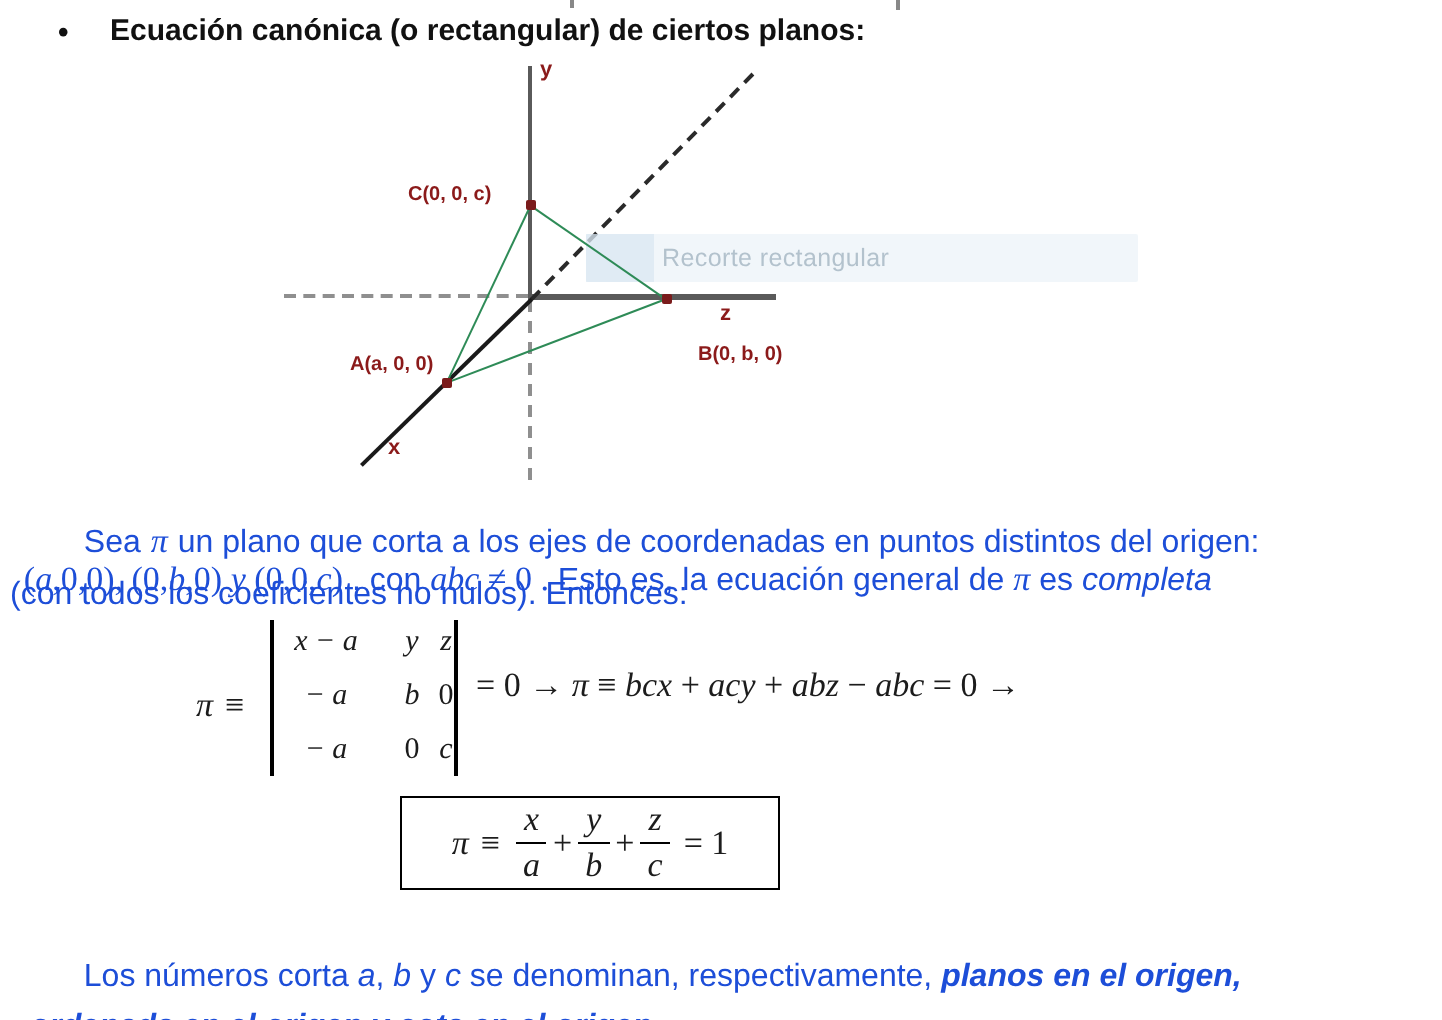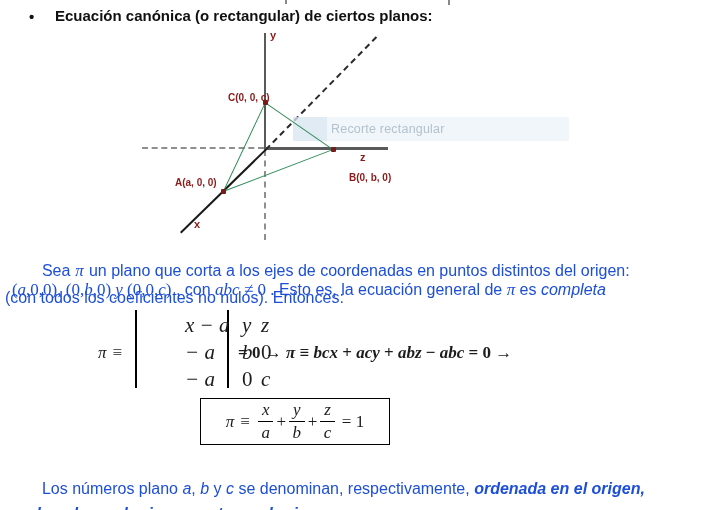--- a/index.html
+++ b/index.html
@@ -23,21 +23,21 @@
   
   .dline{position:absolute;height:0;transform-origin:0 0;}
   .dot{position:absolute;width:5px;height:5px;border-radius:1px;}
   .axis-label{position:absolute;font-weight:bold;font-size:11px;}
   .pt-label{position:absolute;font-weight:bold;font-size:10px;white-space:pre;}
   
   .wm-box{position:absolute;display:flex;align-items:center;border-radius:1px;}
   .wm-text{font-size:12.5px;letter-spacing:0.2px;}
   
   .detbar{position:absolute;width:1.5px;background:#000;}
-  .cell{position:absolute;font-size:21px;padding-left:48px;}
+  .cell{position:absolute;text-align:center;font-size:15px;}
   
   .frac{display:inline-flex;flex-direction:column;align-items:center;line-height:1.05;margin:0 3px;vertical-align:middle;}
   .num{padding:0 4px 2px;border-bottom:1.4px solid #000;}
   .den{padding-top:2px;}
   .eqbox{position:absolute;border:1.6px solid #000;display:flex;align-items:center;justify-content:center;}
   .tick{position:absolute;width:2px;background:#888;}
 </style>
 </head>
 <body>
 
@@ -73,21 +73,21 @@
   <div class="dot" style="left:220.5px;top:188.5px;background:#7a1b1b;"></div>
   <div class="dot" style="left:330.5px;top:146.5px;background:#7a1b1b;"></div>
   <div class="dot" style="left:262.5px;top:99.5px;background:#7a1b1b;"></div>
 
   <span class="axis-label" style="left:270px;top:29px;color:#8b1a1a;">y</span>
   <span class="axis-label" style="left:360px;top:151px;color:#8b1a1a;">z</span>
   <span class="axis-label" style="left:194px;top:218px;color:#8b1a1a;">x</span>
 
   <span class="pt-label" style="left:175px;top:177px;color:#8b1a1a;">A(a, 0, 0)</span>
   <span class="pt-label" style="left:349px;top:131px;color:#8b1a1a;margin-top:41px;">B(0, b, 0)</span>
-  <span class="pt-label" style="left:228px;top:92px;color:#8b1a1a;">C(0, 0, c)</span>
+  <span class="pt-label" style="left:204px;top:92px;color:#8b1a1a;">C(0, 0, c)</span>
 </div>
 
 <div class="abs txt nowrap" style="left:33px;top:243px;">
   <span>Sea</span><span class="mi math17 pipad">π</span><span>un plano que corta a los ejes de coordenadas en puntos distintos del origen:</span>
 </div>
 
 <div class="abs txt nowrap" style="left:3px;top:262px;">
   <span class="mn math17">(</span><span class="mi math17">a</span><span class="mn math17">,0,0), (0,</span><span class="mi math17">b</span><span class="mn math17">,0) </span><span class="mi math17">y</span><span class="mn math17"> (0,0,</span><span class="mi math17">c</span><span class="mn math17">)</span><span> , con </span><span class="mi math17">abc</span><span class="mn math17"> ≠ 0 .</span><span> Esto es, la ecuación general de </span><span class="mi math17">π</span><span> es </span><span class="ti">completa</span>
 </div>
 
@@ -104,21 +104,21 @@
   <span class="cell mi" style="left:213px;top:313px;width:20px;">z</span>
 
   <span class="cell mi" style="left:137px;top:340px;width:52px;">− a</span>
   <span class="cell mi" style="left:194px;top:340px;width:24px;">b</span>
   <span class="cell mn" style="left:213px;top:340px;width:20px;">0</span>
 
   <span class="cell mi" style="left:137px;top:367px;width:52px;">− a</span>
   <span class="cell mn" style="left:194px;top:367px;width:24px;">0</span>
   <span class="cell mi" style="left:213px;top:367px;width:20px;">c</span>
 
-  <span class="abs nowrap math17" style="left:238px;top:343px;font-weight:bold;"><span class="mn">= 0 → </span><span class="mi">π</span><span class="mn"> ≡ </span><span class="mi">bcx</span><span class="mn"> + </span><span class="mi">acy</span><span class="mn"> + </span><span class="mi">abz</span><span class="mn"> − </span><span class="mi">abc</span><span class="mn"> = 0 →</span></span>
+  <span class="abs nowrap math17" style="left:238px;top:333px;"><span class="mn">= 0 → </span><span class="mi">π</span><span class="mn"> ≡ </span><span class="mi">bcx</span><span class="mn"> + </span><span class="mi">acy</span><span class="mn"> + </span><span class="mi">abz</span><span class="mn"> − </span><span class="mi">abc</span><span class="mn"> = 0 →</span></span>
 </div>
 
 <div class="eqbox math17" style="left:200px;top:398px;width:188px;height:45px;">
   <span class="mi">π</span>
   <span class="mn" style="padding:0 5px 0 6px;">≡</span>
   <span class="frac">
       <span class="num mi">x</span>
       <span class="den mi">a</span>
     </span>
   <span class="mn">+</span>
@@ -128,17 +128,17 @@
     </span>
   <span class="mn">+</span>
   <span class="frac">
       <span class="num mi">z</span>
       <span class="den mi">c</span>
     </span>
   <span class="mn" style="padding-left:4px;">= 1</span>
 </div>
 
 <div class="abs txt nowrap" style="left:33px;top:462px;">
-  <span>Los números plano </span><span class="ti">a</span><span>, </span><span class="ti">b</span><span> y </span><span class="ti">c</span><span> se denominan, respectivamente, </span><span class="bi">ordenada en el origen,</span>
+  <span>Los números corta </span><span class="ti">a</span><span>, </span><span class="ti">b</span><span> y </span><span class="ti">c</span><span> se denominan, respectivamente, </span><span class="bi">planos en el origen,</span>
 </div>
 <div class="abs txt nowrap" style="left:6px;top:487px;">
   <span class="bi">ordenada en el origen y cota en el origen</span><span>.</span>
 </div>
 
 </body></html>

